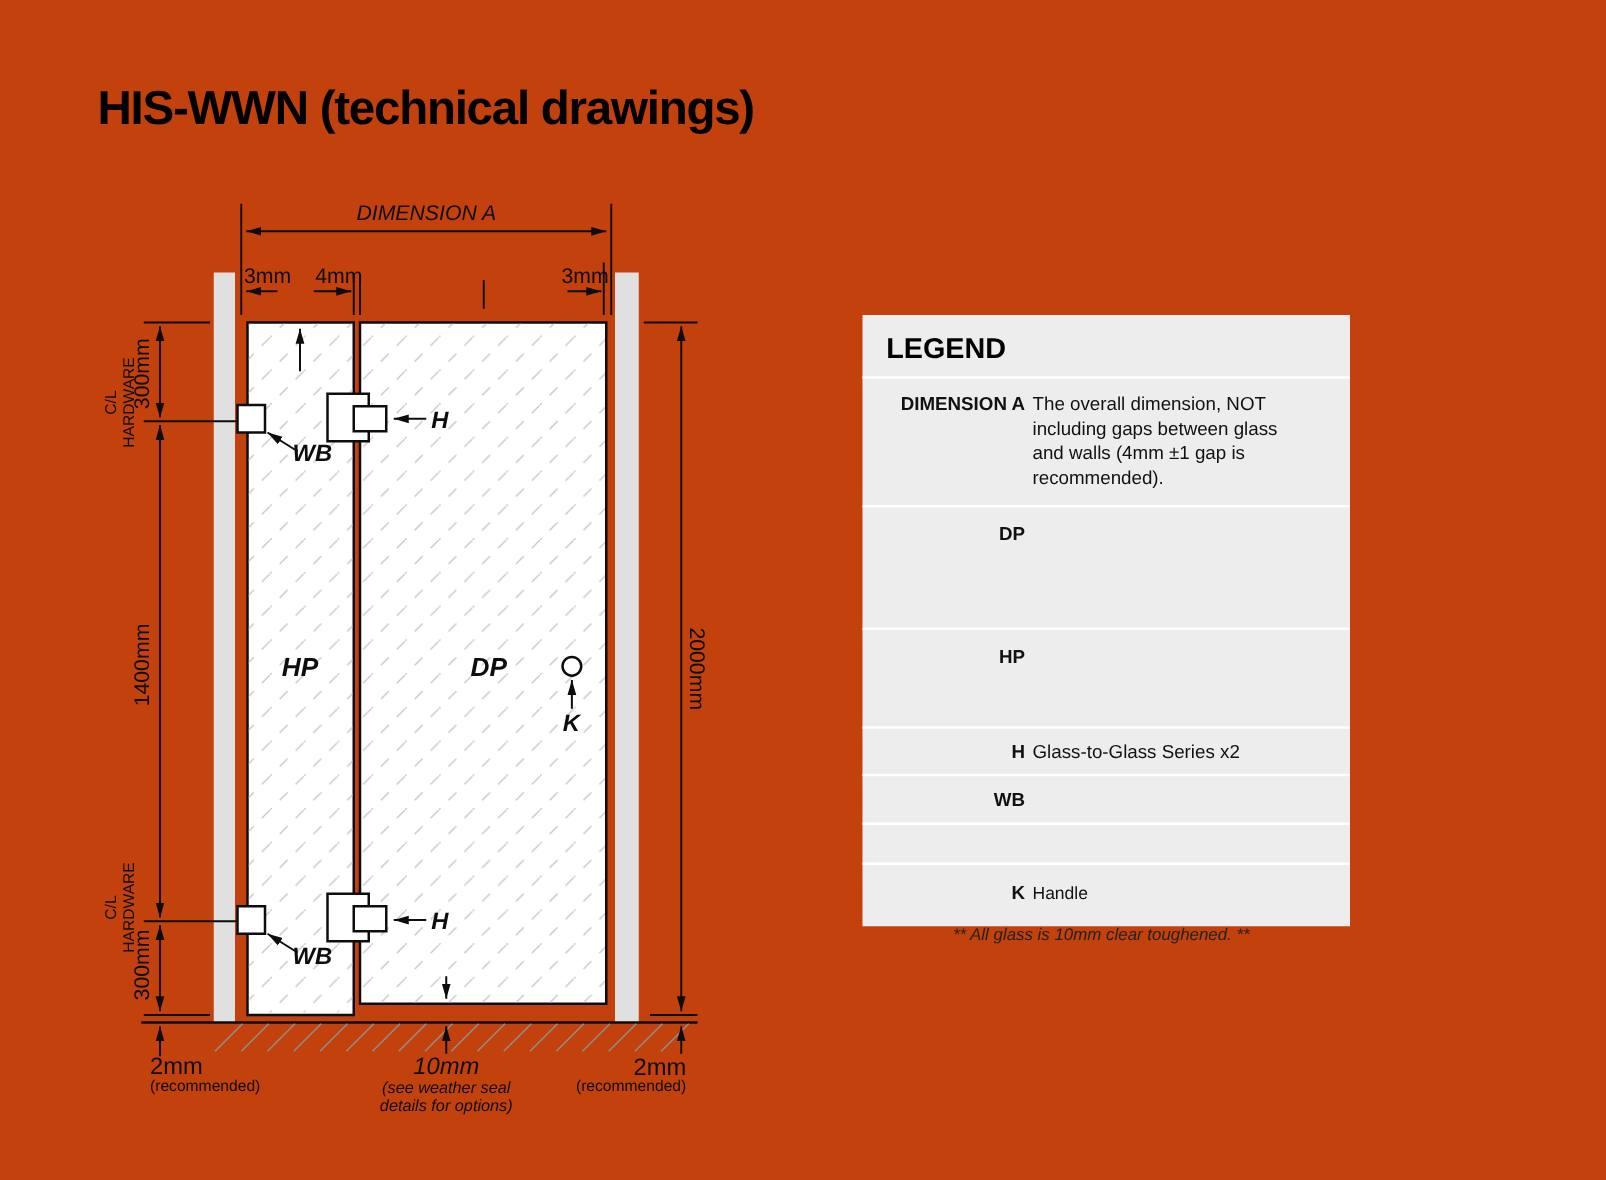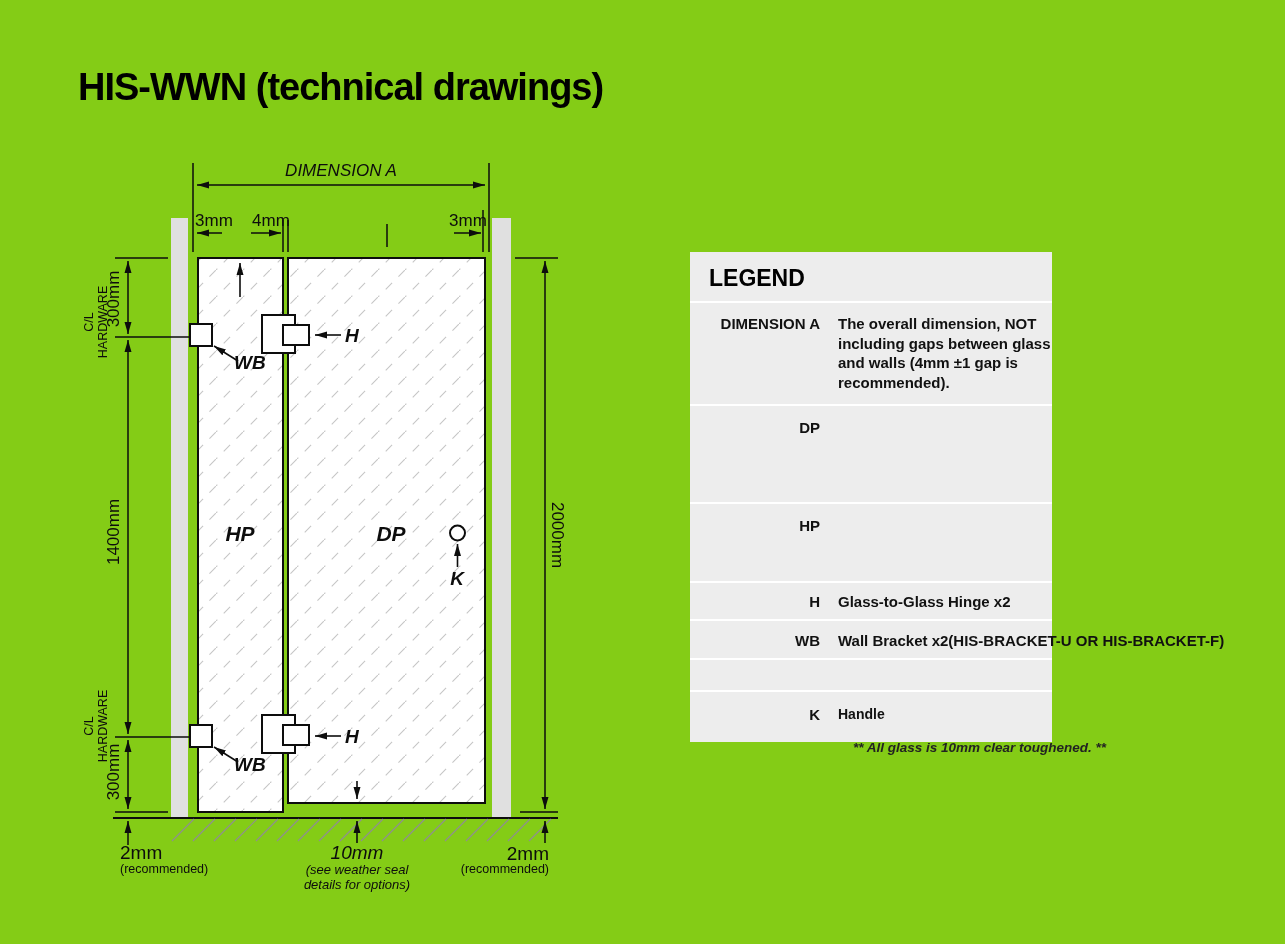--- a/index.html
+++ b/index.html
@@ -1,37 +1,37 @@
 <!DOCTYPE html>
 <html><head>
 <meta charset="utf-8">
 <style>
   html,body{margin:0;padding:0;background:#ffffff;width:1285px;height:944px;overflow:hidden;
     font-family:"Liberation Sans", sans-serif;color:#111;}
-  #stage{position:relative;width:1285px;height:944px;background:#84cc16;}
+  #stage{position:relative;width:1285px;height:944px;background:#c2410c;}
   #title{position:absolute;left:78px;top:66px;font-size:38px;font-weight:bold;letter-spacing:-1px;color:#000;}
   #drawing-svg{position:absolute;left:0;top:0;}
   
-  #legend{position:absolute;left:690px;top:252px;width:362px;background:#ededed;box-sizing:border-box;
+  #legend{position:absolute;left:690px;top:252px;width:390px;background:#ededed;box-sizing:border-box;
     padding:0 0 0 0;}
   #legend .lhead{font-size:23px;font-weight:bold;letter-spacing:0;padding:13px 0 9px 19px;color:#000;}
   .lrow{display:flex;border-top:2px solid #ffffff;box-sizing:border-box;}
   .lterm{width:130px;flex:0 0 130px;text-align:right;font-weight:bold;font-size:15px;line-height:19px;box-sizing:border-box;}
-  .ldesc{margin-left:18px;width:234px;flex:0 0 234px;font-size:15px;line-height:19.5px;white-space:pre-line;font-weight:bold;}
+  .ldesc{margin-left:6px;width:234px;flex:0 0 234px;font-size:15px;line-height:19.5px;white-space:pre-line;}
   .ldesc.nowrap{white-space:nowrap;overflow:visible;width:auto;flex:0 0 auto;}
   .r-dima{padding:11px 0 12px 0;min-height:103px;}
   .r-dp{padding:12px 0 12px 0;min-height:98px;}
   .r-hp{padding:12px 0 9px 0;min-height:79px;}
   .r-h{padding:9px 0 7px 0;min-height:35px;}
   .r-wb{padding:10px 0 8px 0;min-height:39px;}
   .r-empty{min-height:32px;}
   .r-k{padding:13px 0 17px 0;min-height:50px;}
   .r-k .ldesc{font-size:14px;}
-  #legend-footnote{position:absolute;left:716px;top:740px;width:390px;text-align:right;
-    font-size:13.5px;font-style:italic;color:#222;font-weight:bold;}
+  #legend-footnote{position:absolute;left:686px;top:740px;width:390px;text-align:center;
+    font-size:13.5px;font-style:italic;color:#222;}
   svg text{fill:#0d0d0d;}
   .dimtxt{font-size:17px;}
   .smalltxt{font-size:12.5px;}
   .ital{font-style:italic;}
   .lbl{font-size:19px;font-weight:bold;font-style:italic;}
   .plbl{font-size:21px;font-weight:bold;font-style:italic;}
   .cltxt{font-size:12.5px;}
 </style>
 </head>
 <body>
@@ -168,25 +168,24 @@
 recommended).</div>
     </div>
     <div class="lrow r-dp">
       <div class="lterm">DP</div>
     </div>
     <div class="lrow r-hp">
       <div class="lterm">HP</div>
     </div>
     <div class="lrow r-h">
       <div class="lterm">H</div>
-      <div class="ldesc">Glass-to-Glass Hinge x2</div>
+      <div class="ldesc">Glass-to-Glass Series x2</div>
     </div>
     <div class="lrow r-wb">
       <div class="lterm">WB</div>
-      <div class="ldesc nowrap">Wall Bracket x2(HIS-BRACKET-U OR HIS-BRACKET-F)</div>
     </div>
     <div class="lrow r-empty">
       <div class="lterm"></div>
       <div class="ldesc"></div>
     </div>
     <div class="lrow r-k">
       <div class="lterm">K</div>
       <div class="ldesc">Handle</div>
     </div>
   </aside>

